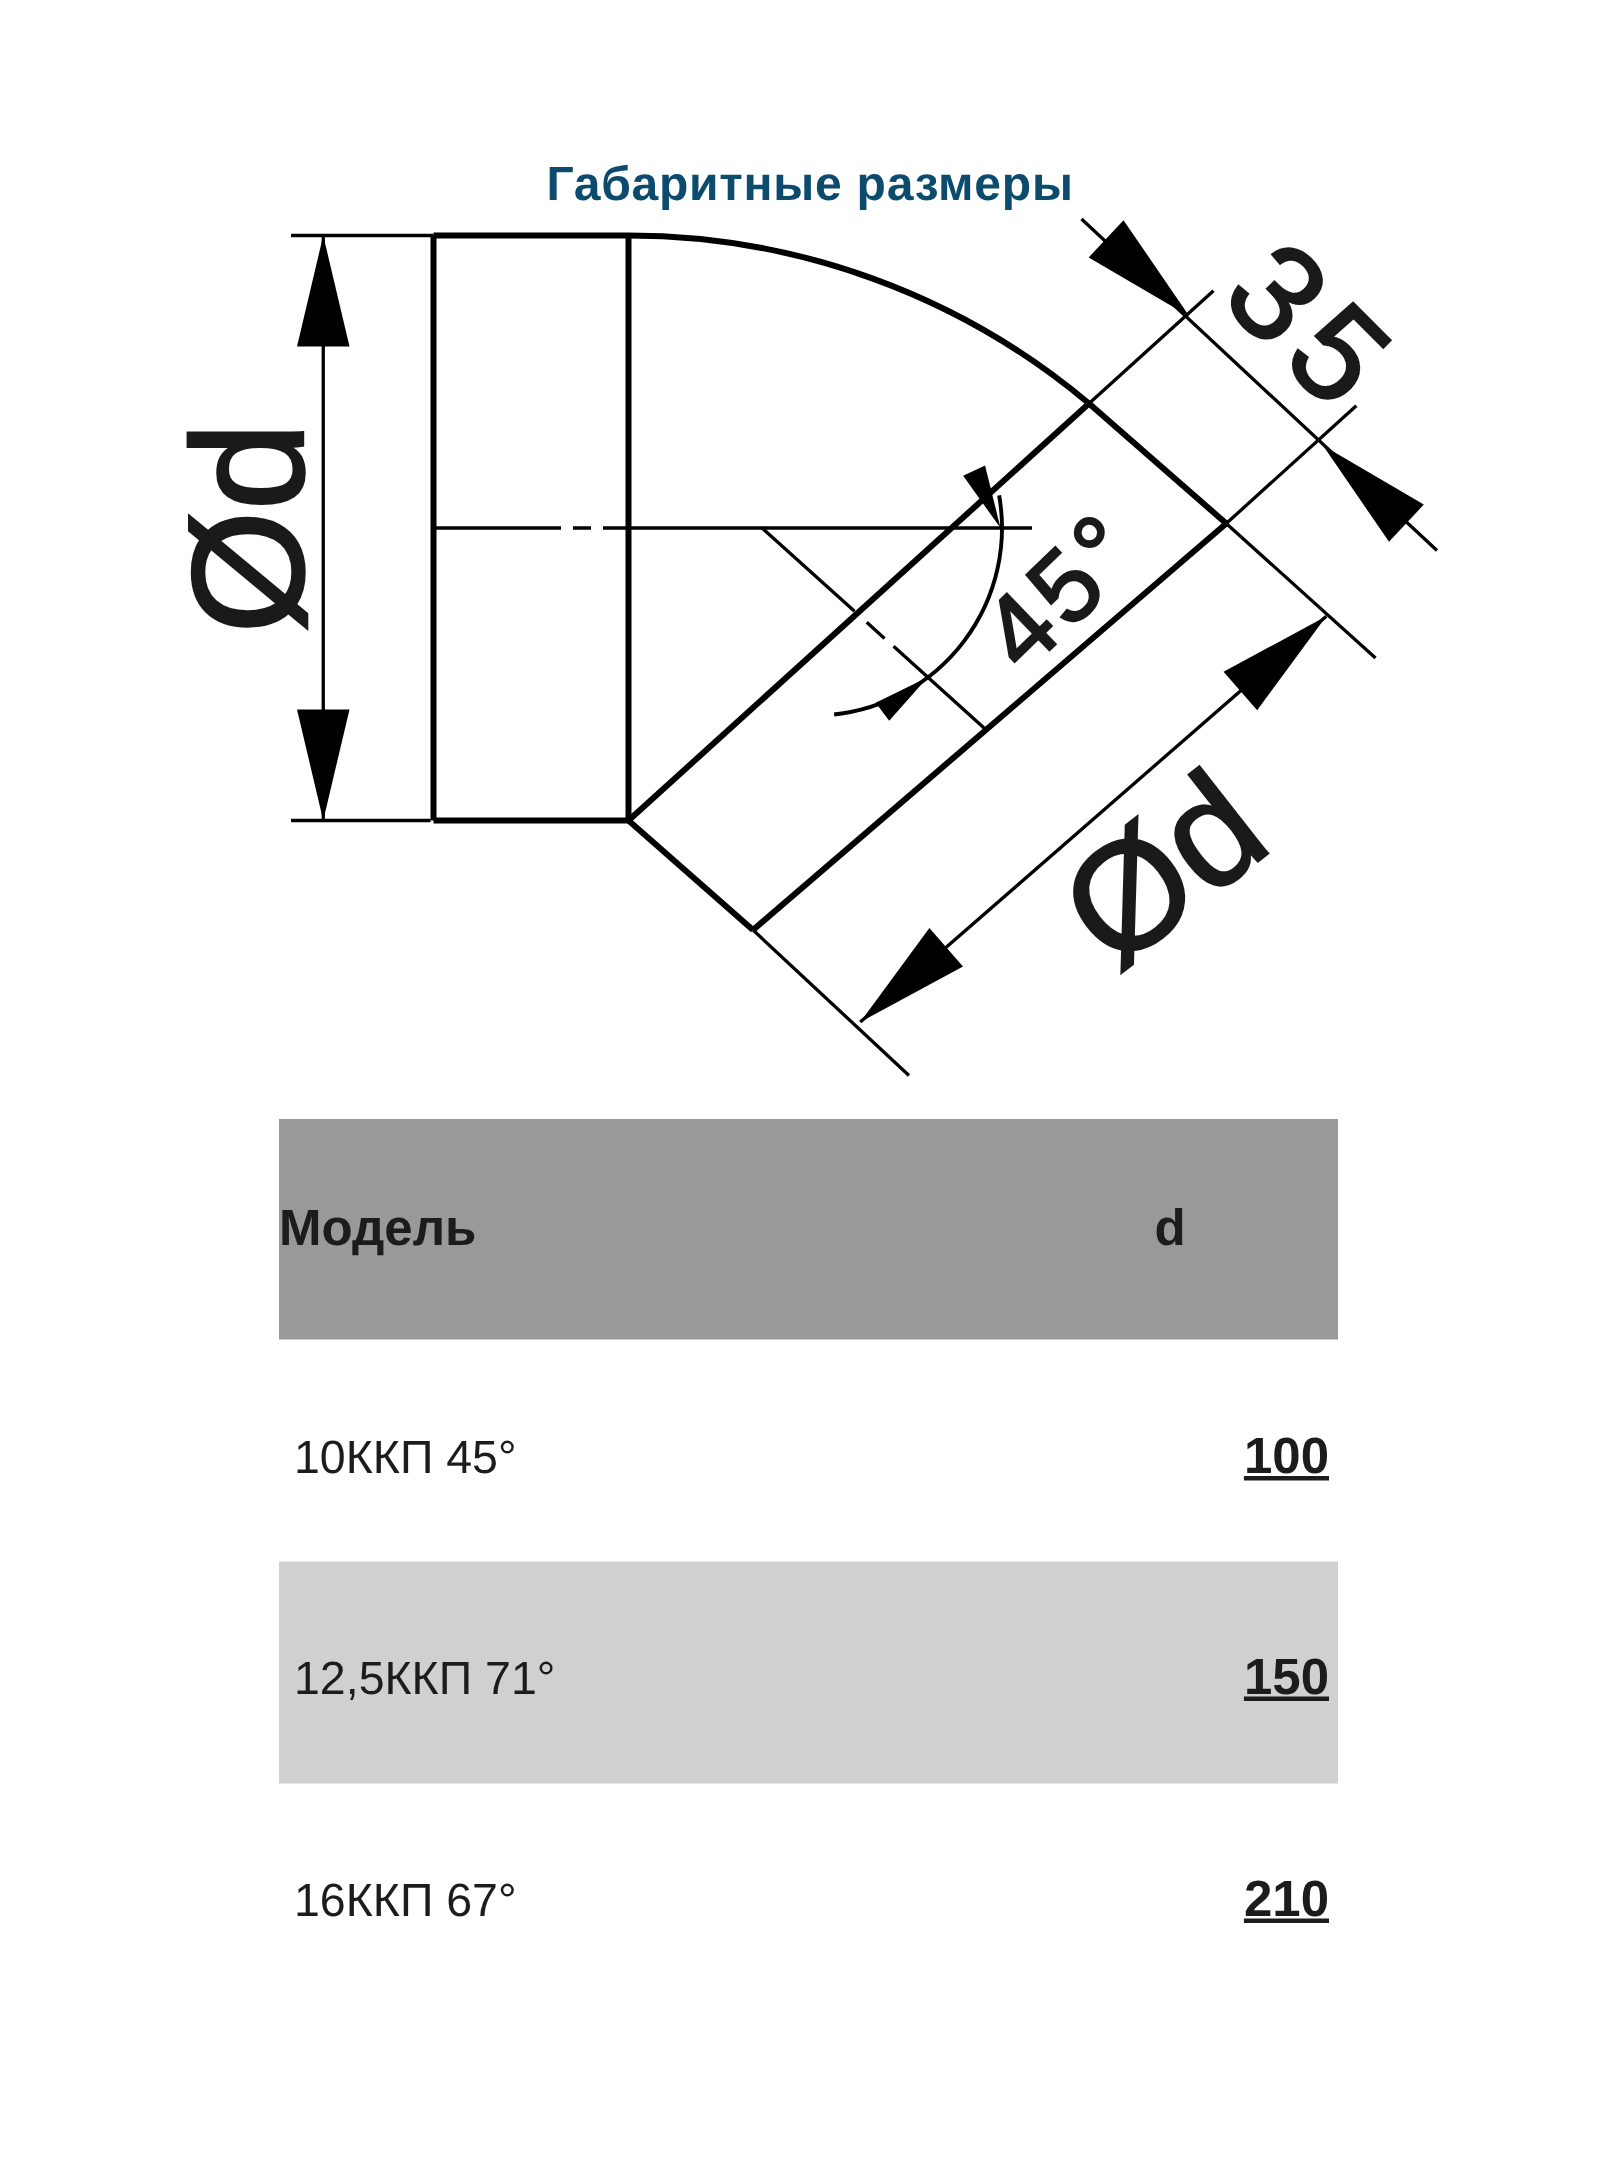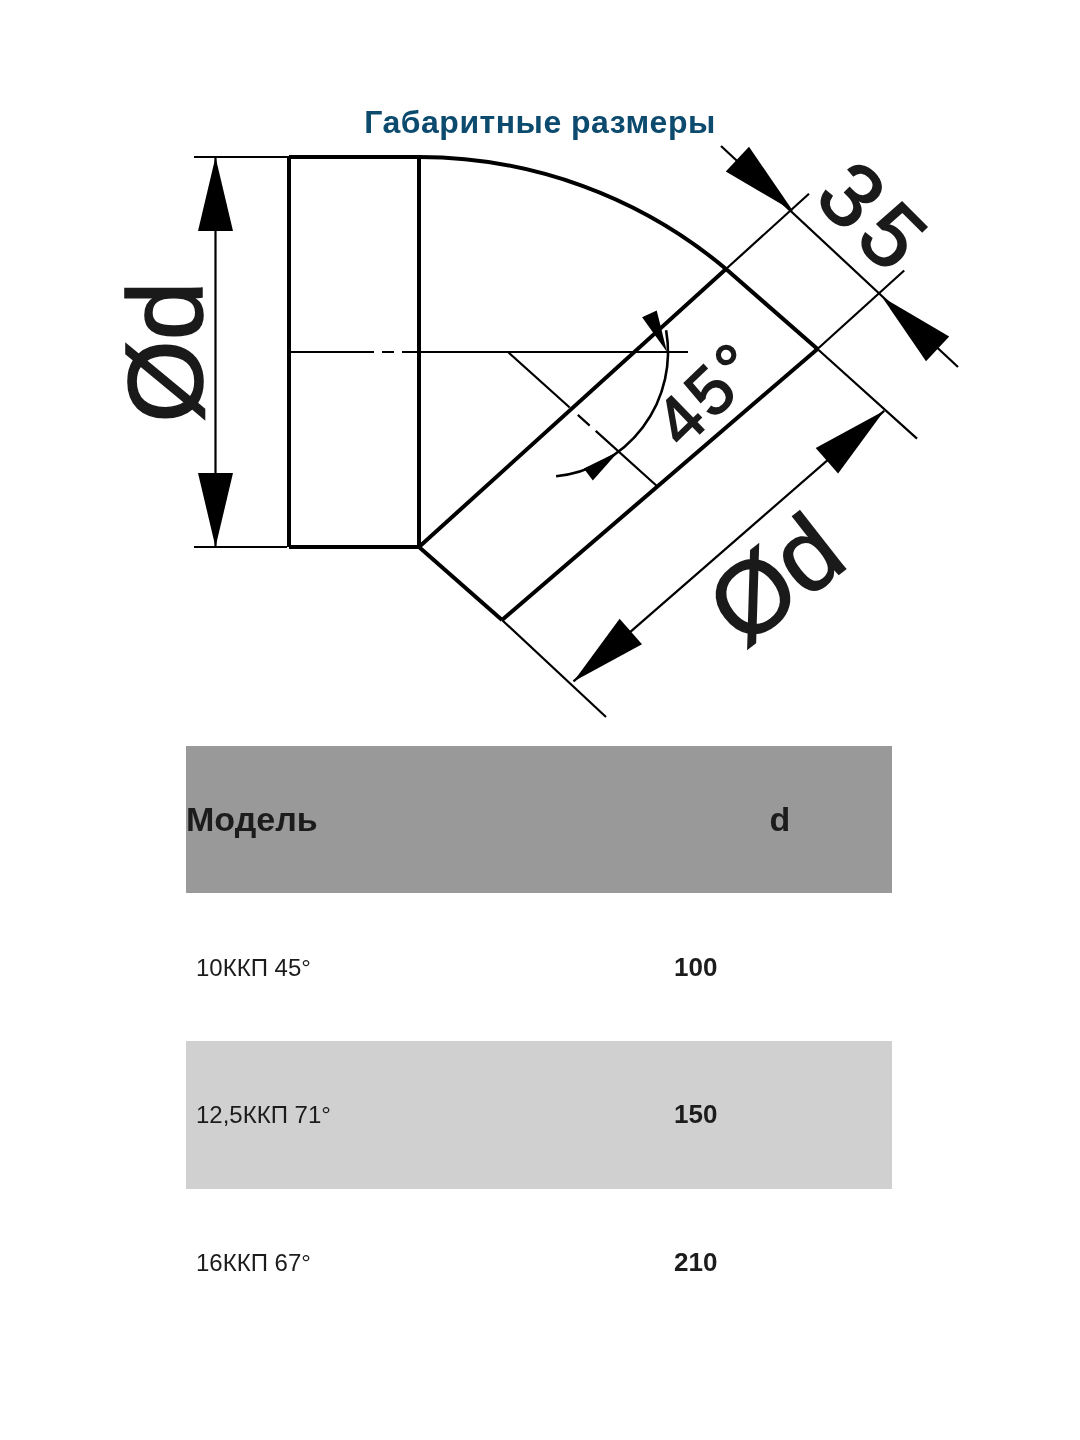--- a/index.html
+++ b/index.html
@@ -4,22 +4,22 @@
 <style>
   html,body{margin:0;padding:0;}
   body{width:1080px;height:1440px;background:#ffffff;position:relative;overflow:hidden;
        font-family:"Liberation Sans", sans-serif;}
   .title{position:absolute;left:0;top:84px;width:1080px;text-align:center;
          font-size:32px;font-weight:bold;color:#0c4a6e;letter-spacing:0.5px;margin-top:20px;}
   svg{position:absolute;left:0;top:0;}
   .hdr{position:absolute;left:186px;top:746px;width:706px;height:147px;background:#999999;}
   .row2{position:absolute;left:186px;top:1041px;width:706px;height:148px;background:#d0d0d0;}
   .cell{position:absolute;color:#1c1c1c;}
-  .lbl{font-size:24px;left:196px;width:460px;}
-  .num{font-weight:bold;font-size:26px;left:674px;width:212px;text-align:left;}
+  .lbl{font-size:31px;left:196px;width:460px;}
+  .num{font-weight:bold;font-size:34px;left:674px;width:212px;text-align:right;text-decoration:underline;}
   .htxt{font-weight:bold;font-size:34px;color:#1c1c1c;}
 </style>
 </head>
 <body>
 <div class="title">Габаритные размеры</div>
 
 <svg width="1080" height="1440" viewBox="0 0 1080 1440">
   <g stroke="#000" fill="none">
 
     <g stroke-width="4">

